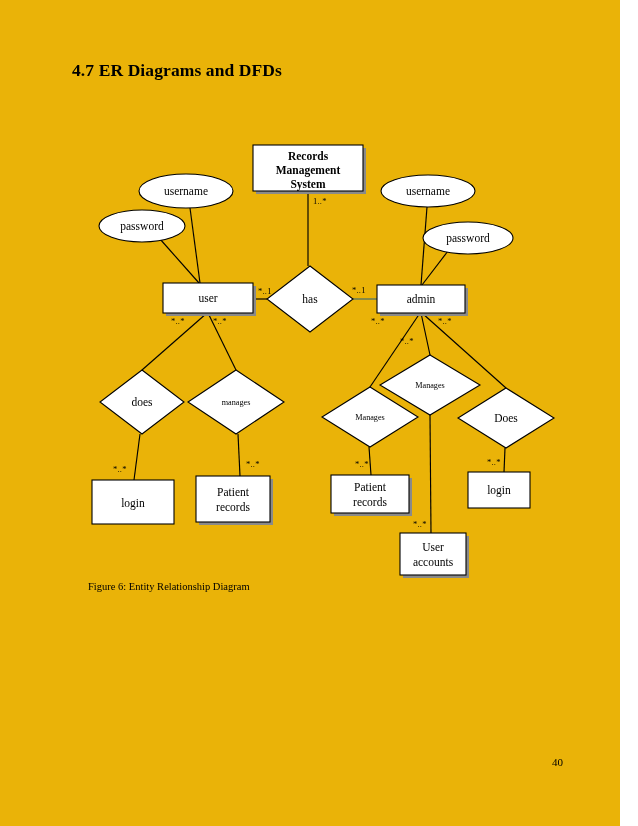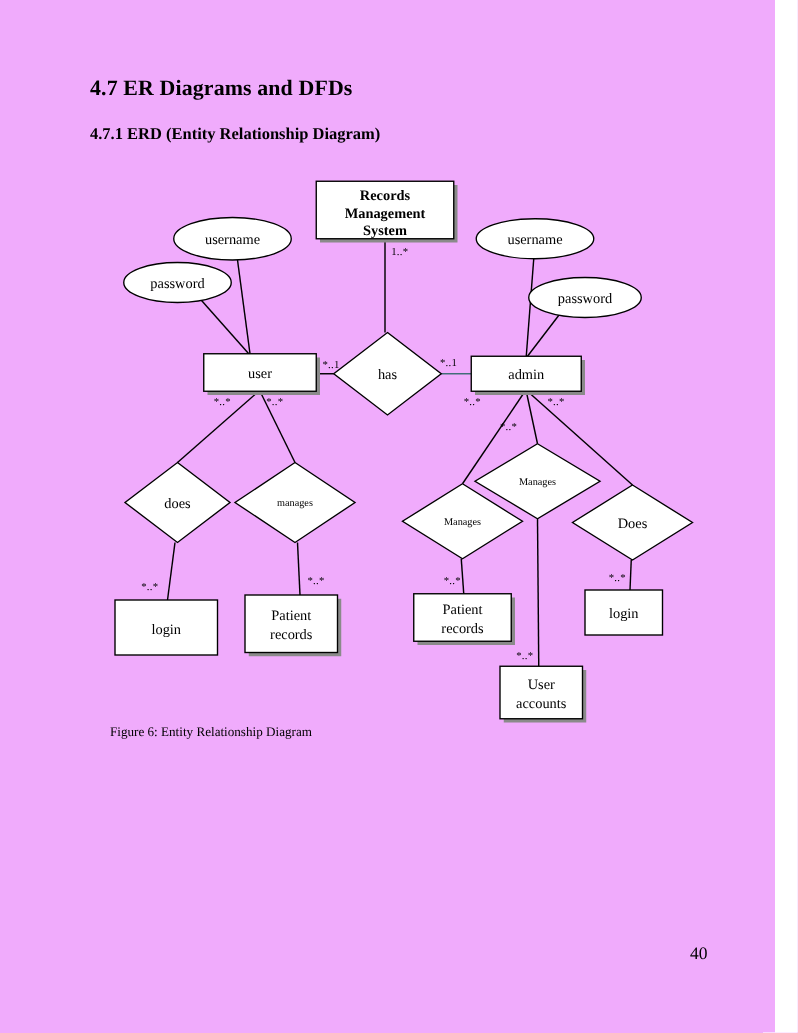--- a/index.html
+++ b/index.html
@@ -12,21 +12,21 @@
     height: 826px;
     position: relative;
     font-family: "Liberation Serif", "DejaVu Serif", serif;
     color: #000000;
     overflow: hidden;
   }
   .page {
     position: relative;
     width: 620px;
     height: 826px;
-    background: #f0abfc;
+    background: #eab308;
   }
   .heading-main {
     position: absolute;
     left: 72px;
     top: 60px;
     font-size: 17.5px;
     font-weight: bold;
     letter-spacing: 0.1px;
     white-space: nowrap;
   }
@@ -49,21 +49,21 @@
     position: absolute;
     left: 88px;
     top: 581px;
     font-size: 10.5px;
     white-space: nowrap;
   }
   .page-number {
     position: absolute;
     left: 552px;
     top: 756px;
-    font-size: 14px;
+    font-size: 11px;
   }
   svg { display: block; }
   svg text { font-family: "Liberation Serif", "DejaVu Serif", serif; fill: #000; }
   .sh-box { fill: #ffffff; stroke: #000000; stroke-width: 1.1; }
   .sh-box-sh { fill: #8a8a8a; stroke: none; }
   .sh-oval { fill: #ffffff; stroke: #000000; stroke-width: 1.1; }
   .sh-dia { fill: #ffffff; stroke: #000000; stroke-width: 1.1; }
   .ln { stroke: #000000; stroke-width: 1.15; fill: none; }
   .ln-teal { stroke: #3b6b74; stroke-width: 1.15; fill: none; }
   .t-ent { font-size: 11.5px; }
@@ -72,21 +72,20 @@
   .t-rel { font-size: 11.5px; }
   .t-rel-sm { font-size: 8.2px; }
   .t-card { font-size: 8.6px; letter-spacing: 0.2px; }
 </style>
 </head>
 <body>
 
 <div class="page">
 
   <div class="heading-main">4.7 ER Diagrams and DFDs</div>
-  <div class="heading-sub">4.7.1 ERD (Entity Relationship Diagram)</div>
 
   <div class="diagram-wrap">
     <svg width="638" height="460" viewBox="0 0 638 460">
 
       <g>
 
         <line class="ln" x1="308" y1="63" x2="308" y2="138"></line>
 
         <line class="ln" x1="253" y1="171" x2="267" y2="171"></line>
 

